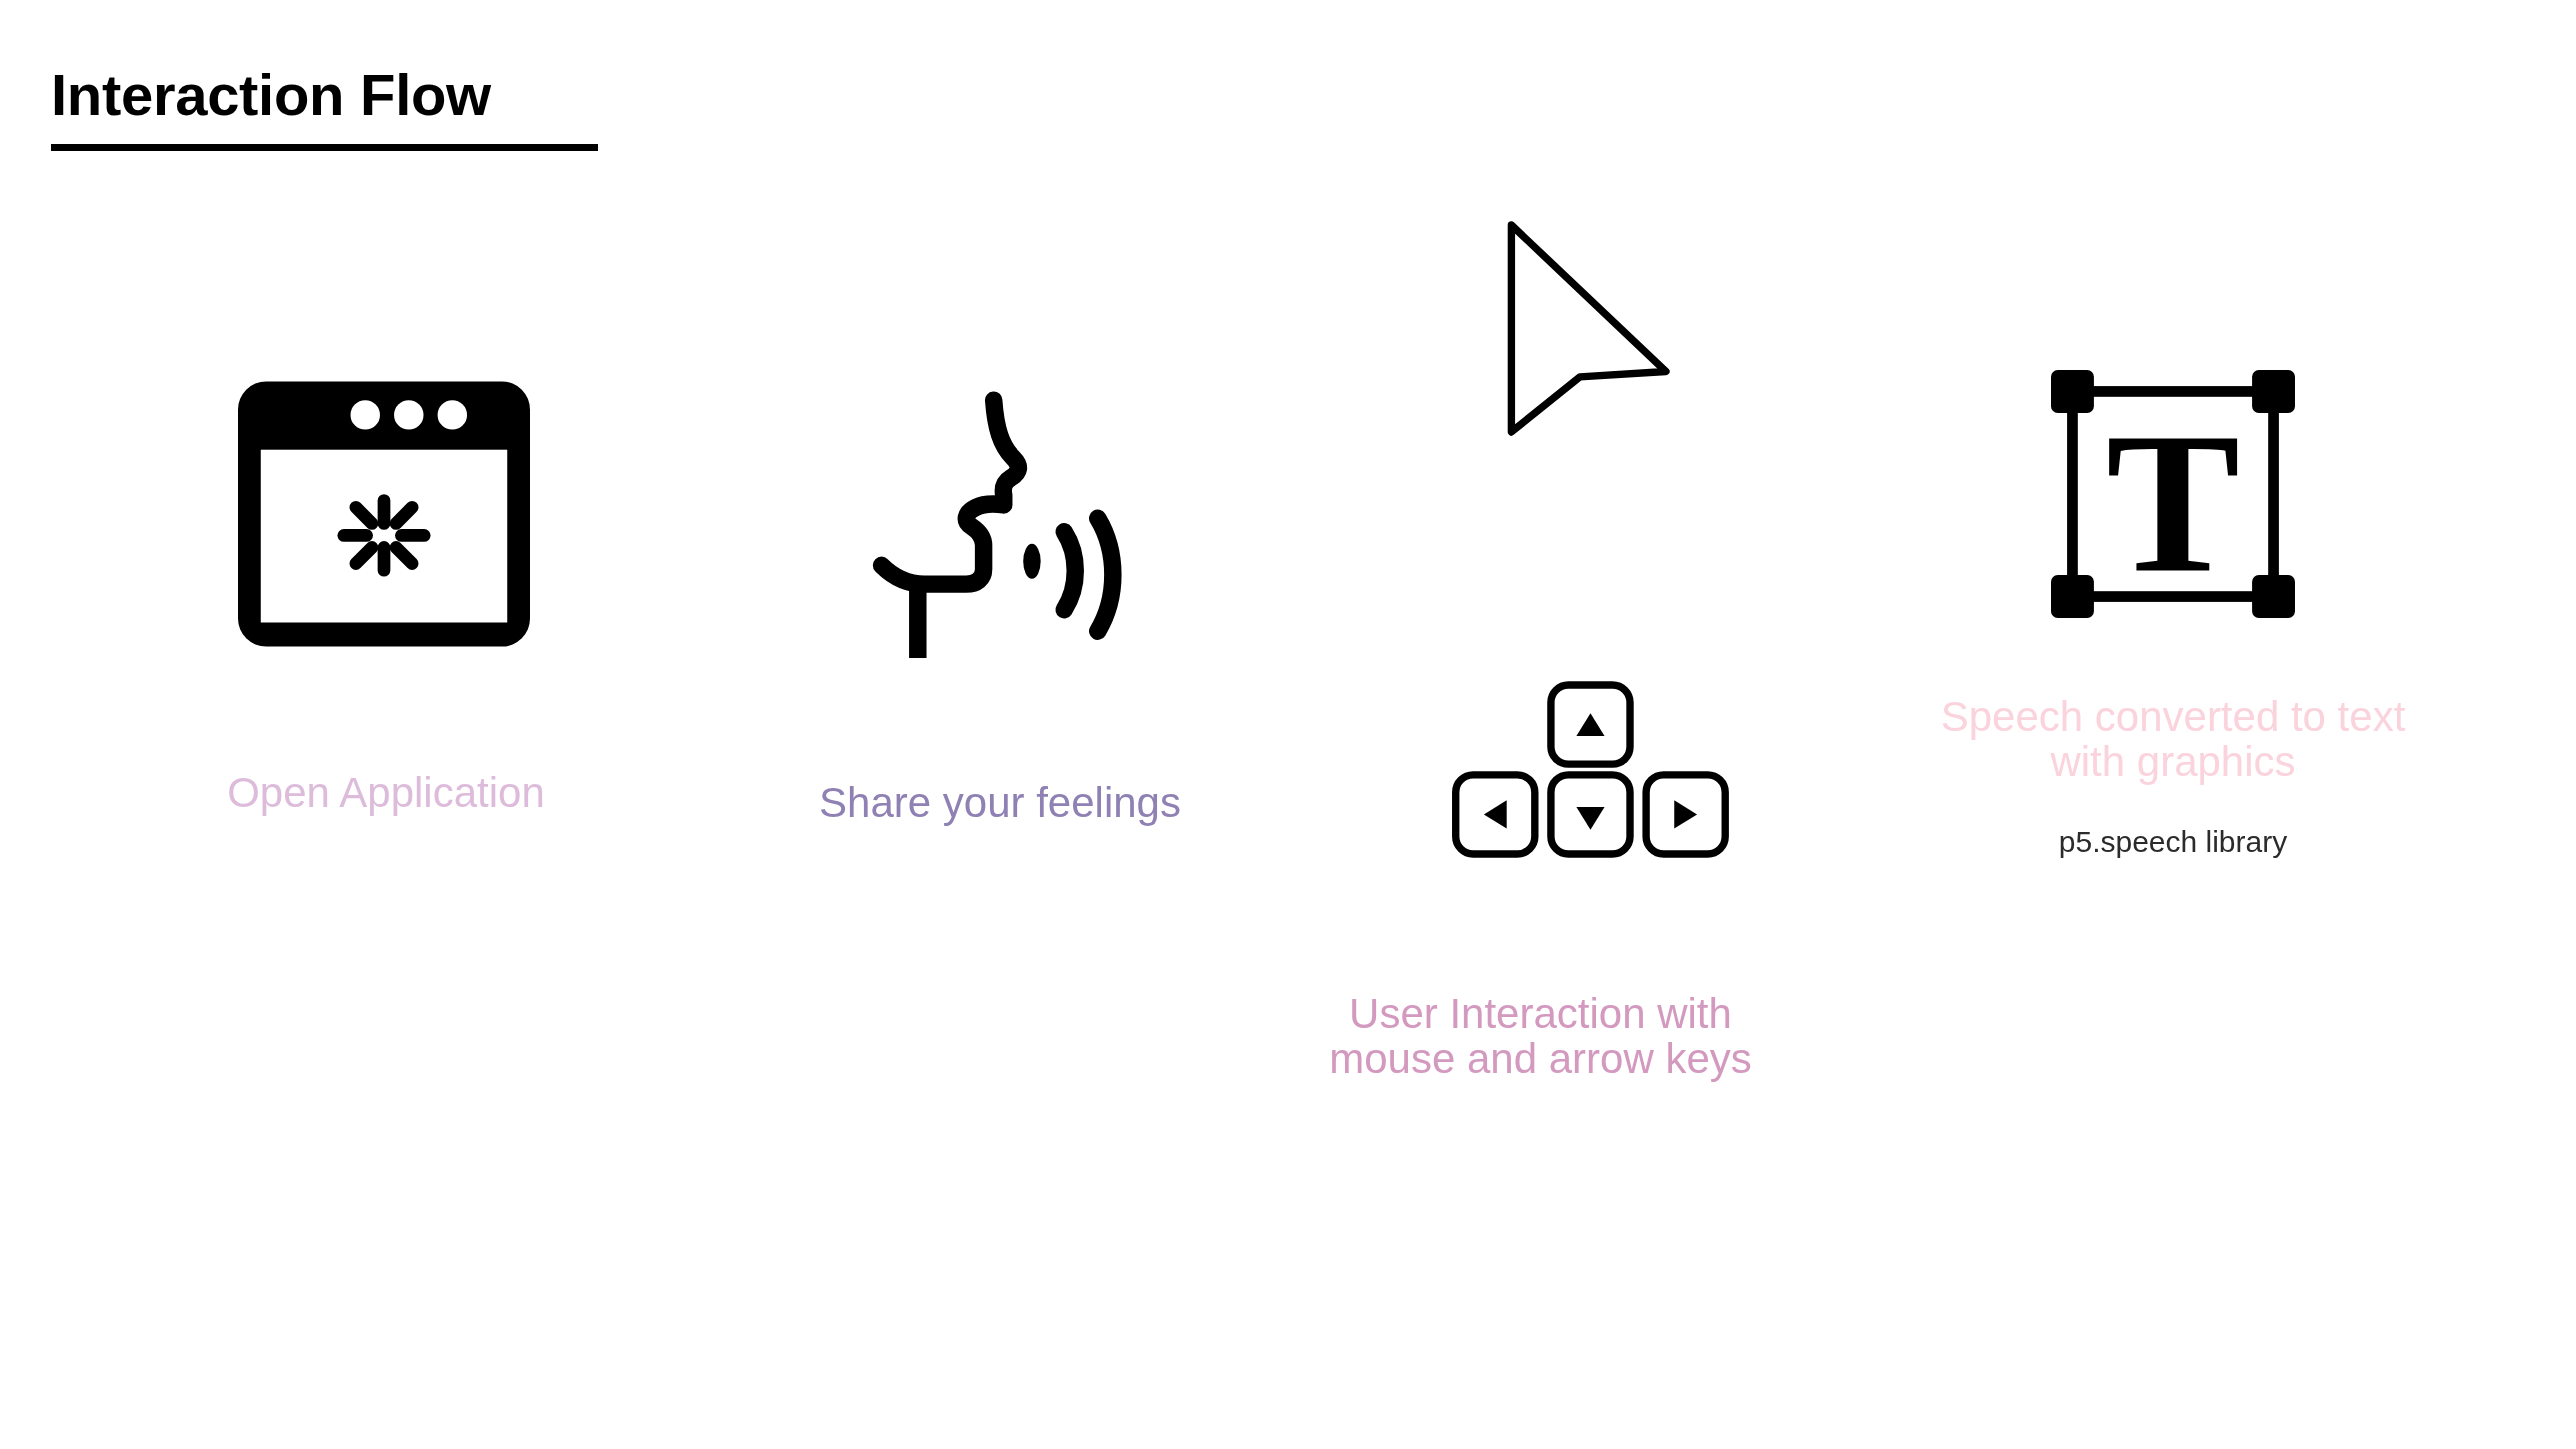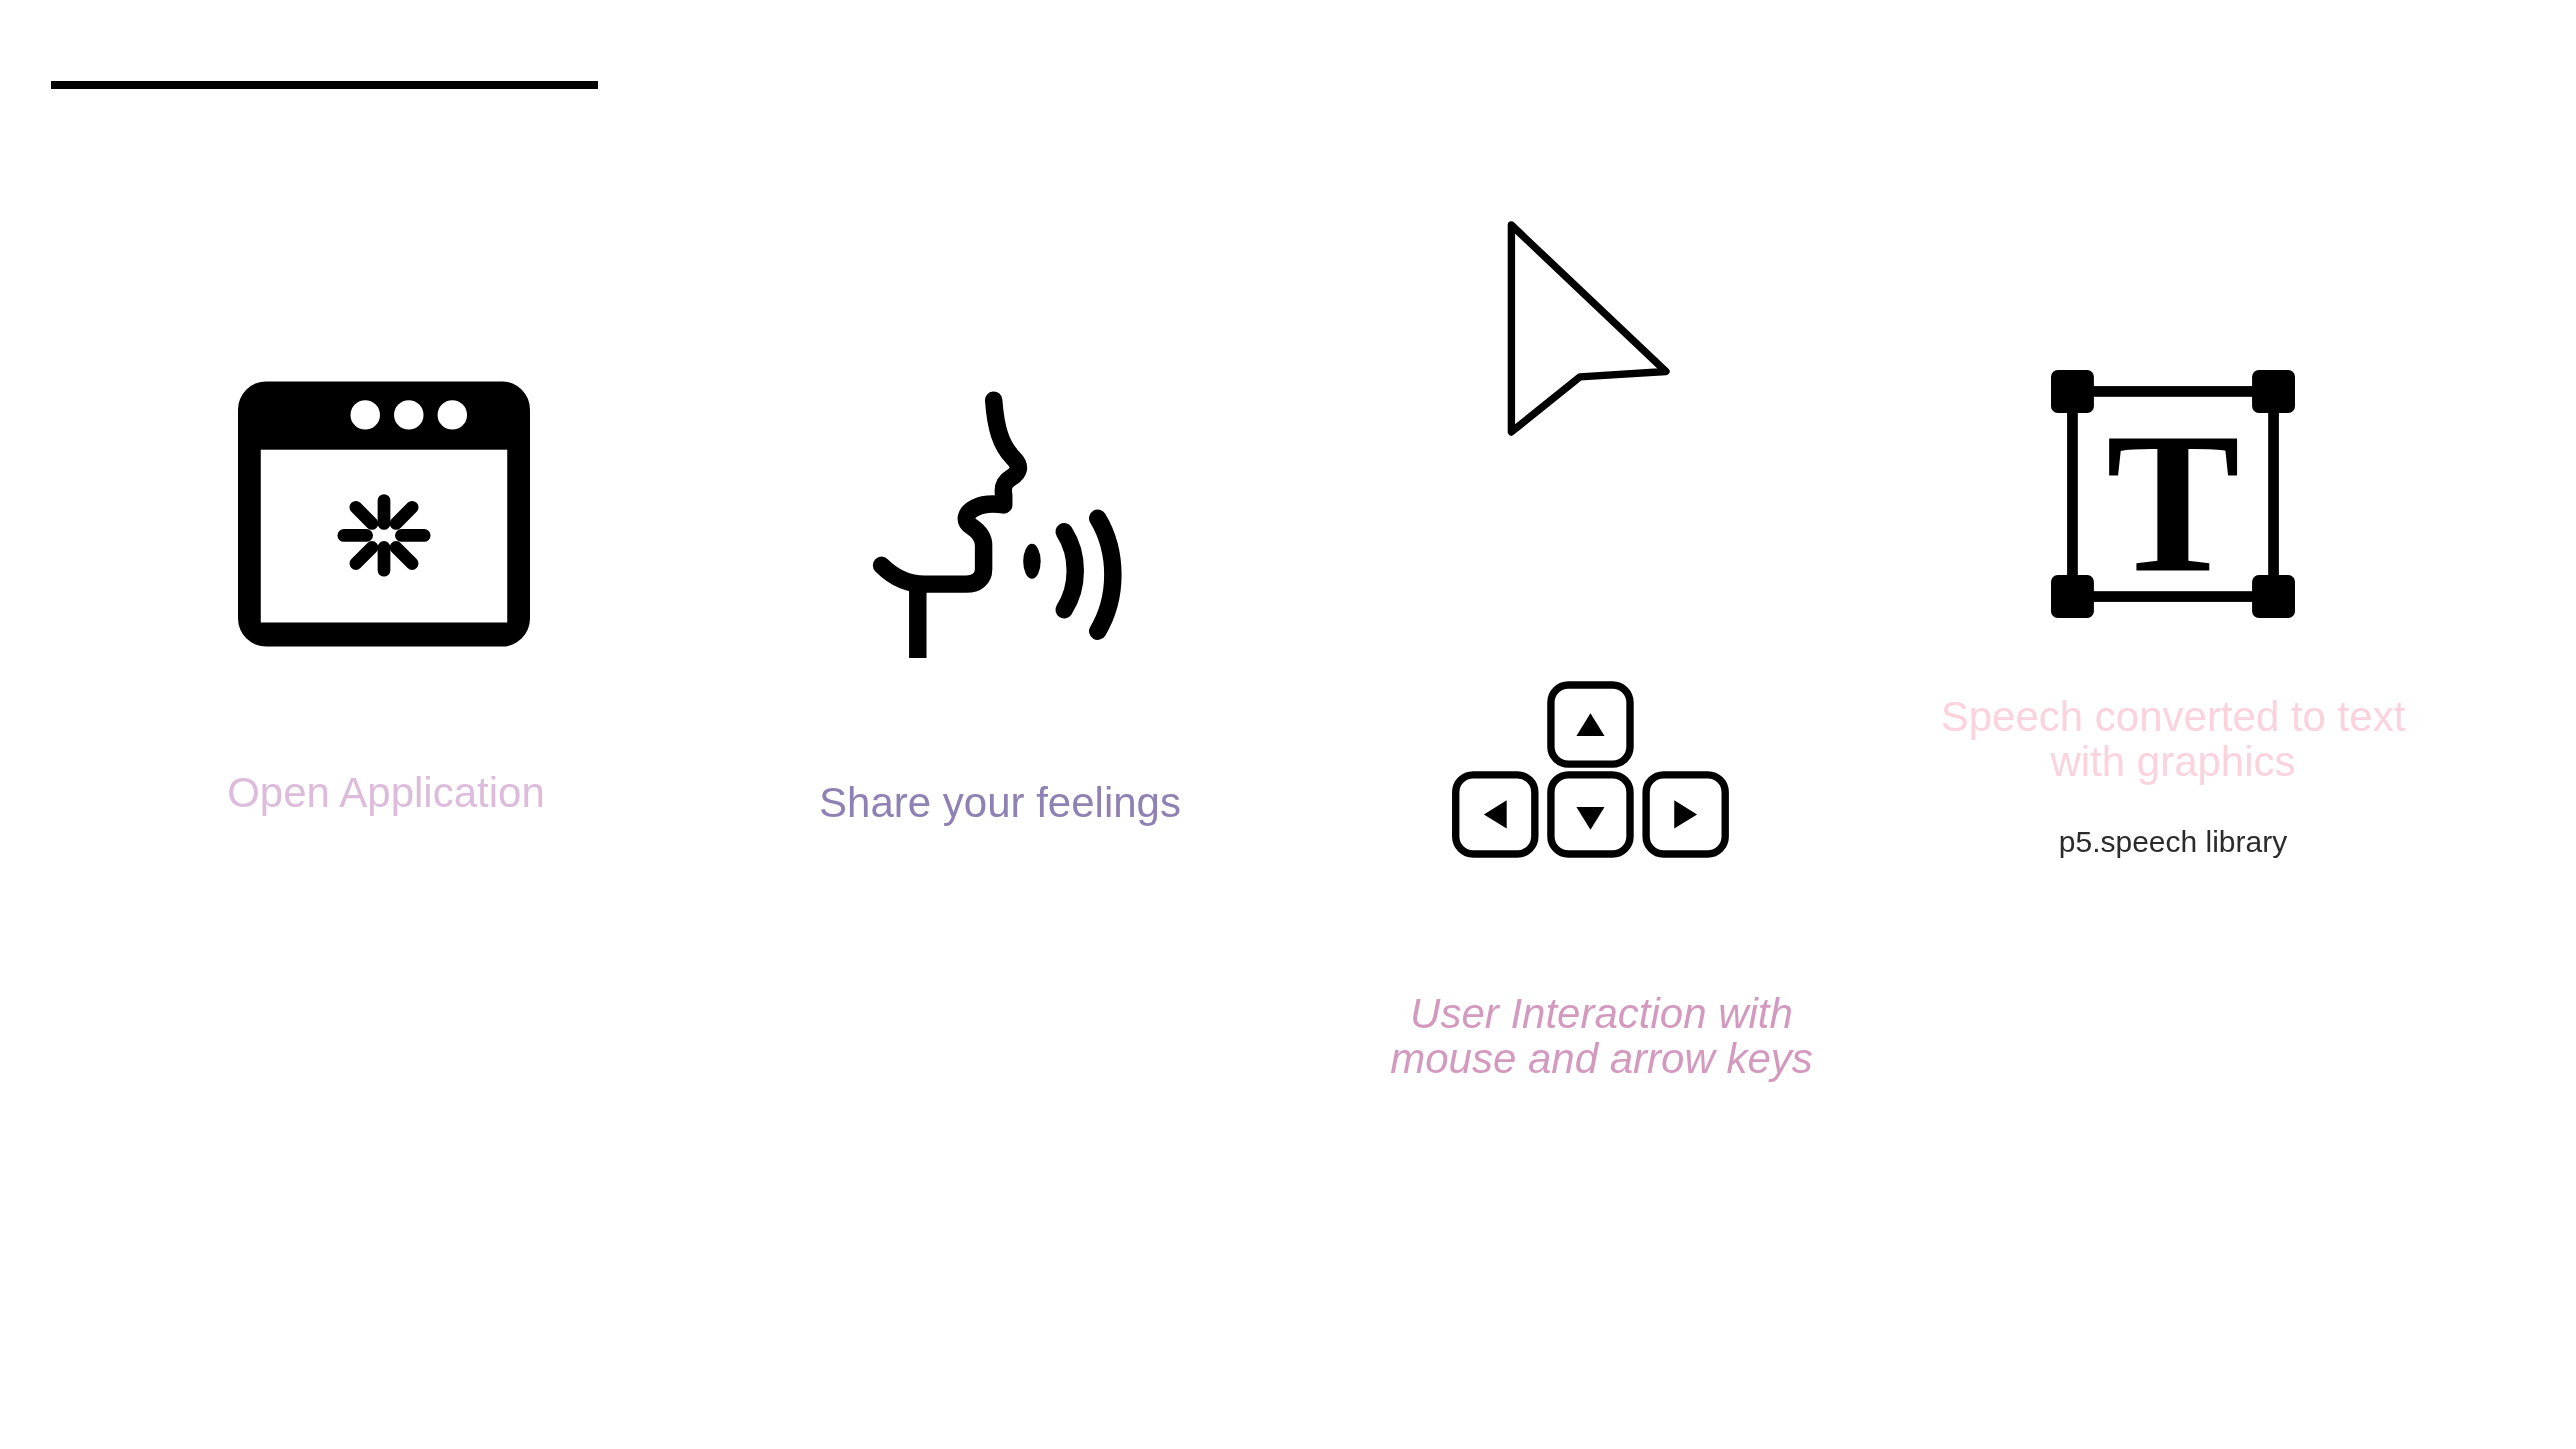--- a/index.html
+++ b/index.html
@@ -73,26 +73,25 @@
     width: 604px;
     font-size: 42px;
     color: #8f81b3;
     margin-top: 10px;
   }
 
   
   #step-cursor { left: 1506px; top: 221px; }
   #step-arrow-keys { left: 1449px; top: 681px; }
   #caption-user-interaction {
-    left: 1293px;
+    left: 1232px;
     top: 991px;
     width: 617px;
     font-size: 42px;
     color: #d399be;
-    font-style: italic;
   }
 
   
   #step-text-box { left: 2051px; top: 370px; }
   #caption-speech-to-text {
     left: 1851px;
     top: 694px;
     width: 644px;
     font-size: 42px;
     color: #fbd3dd;
@@ -102,20 +101,21 @@
     top: 826px;
     width: 644px;
     font-size: 30px;
     color: #2b2b2b;
   }
 </style>
 </head>
 <body>
 
 <div id="slide-title-block">
+  <div id="slide-title">Interaction Flow</div>
   <div id="slide-title-rule"></div>
 </div>
 
 <div class="step" id="step-open-application">
   <svg class="step-icon" width="292" height="266" viewBox="0 0 436 396">
 
     <rect x="0" y="0" width="436" height="396" rx="42" ry="42" fill="#000000"></rect>
 
     <rect x="34" y="102" width="368" height="258" fill="#ffffff"></rect>
 

